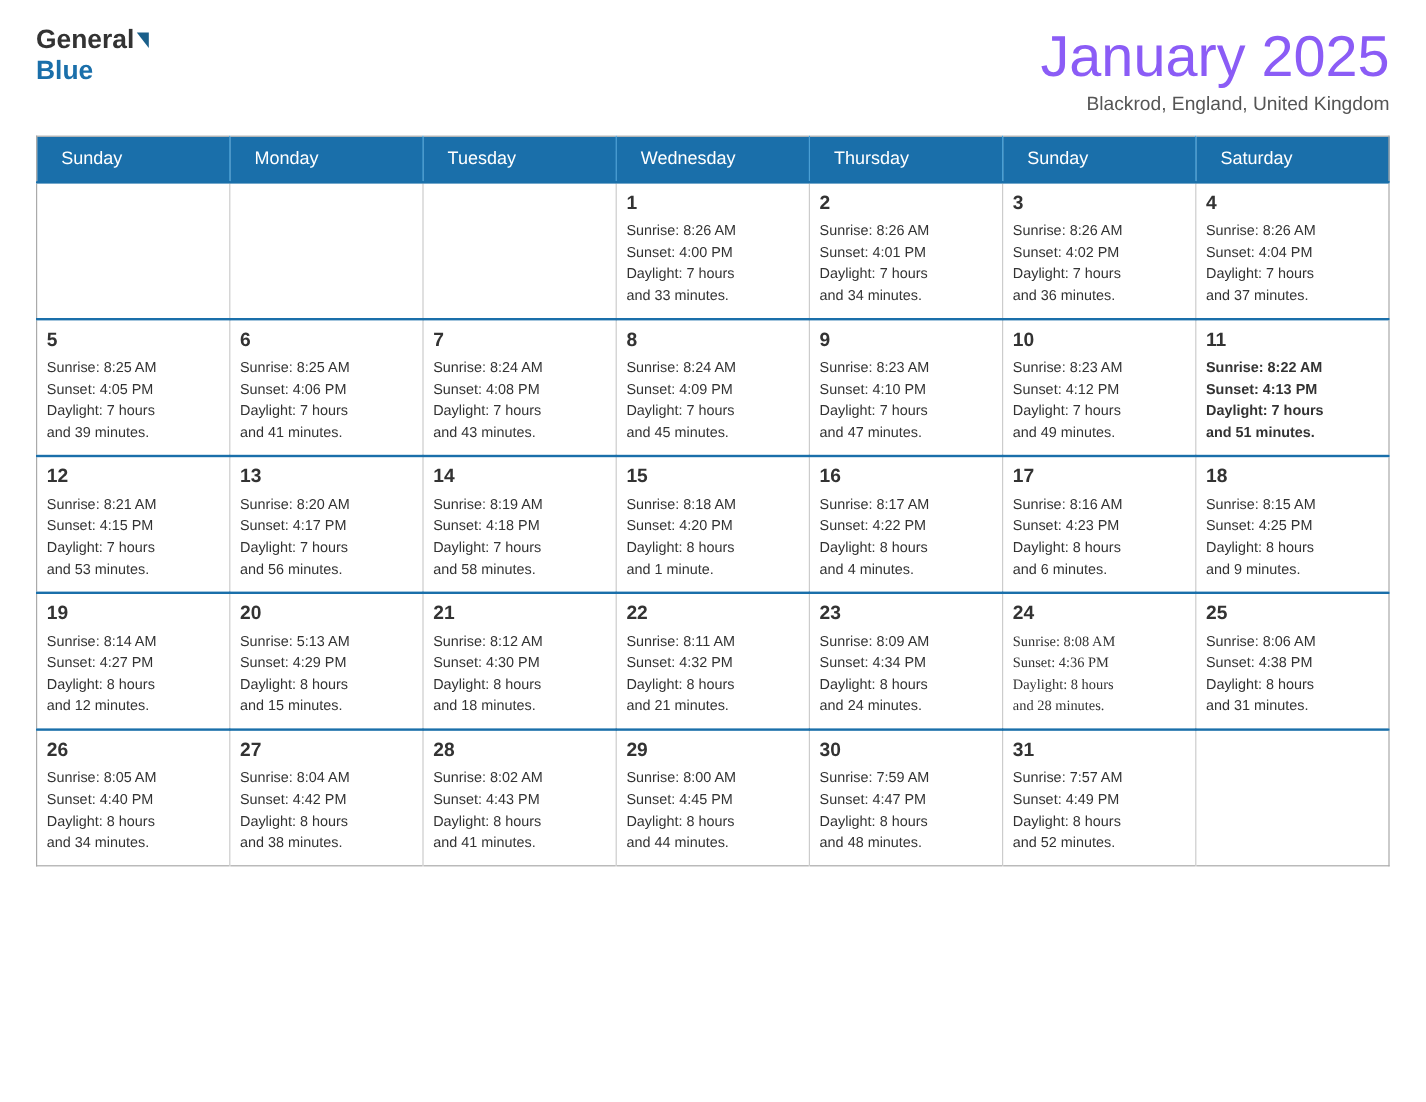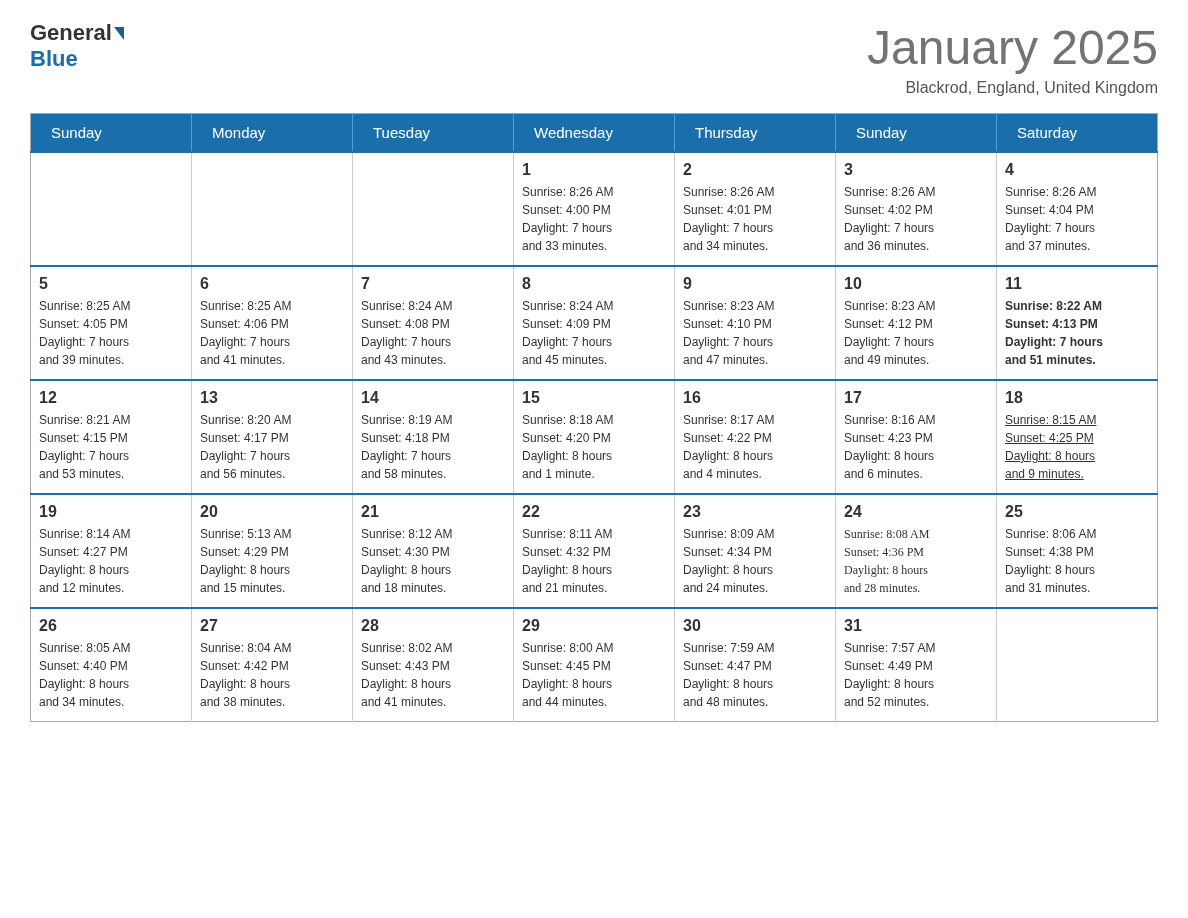--- a/index.html
+++ b/index.html
@@ -39,21 +39,21 @@
       margin: 0 2px;
       vertical-align: middle;
     }
     .logo-blue { color: #1a6faa; font-size: 22px; font-weight: bold; }
     .title-section {
       text-align: right;
     }
     .month-title {
       font-size: 48px;
       font-weight: normal;
-      color: #737373;
+      color: #8b5cf6;
     }
     .location {
       font-size: 16px;
       color: #555;
       margin-top: 4px;
     }
     .calendar {
       width: 100%;
       border-collapse: collapse;
       border: 1px solid #aaa;
@@ -255,21 +255,21 @@
         </td>
         <td>
           <div class="day-number">17</div>
           <div class="day-info" style="white-space: pre-line;">Sunrise: 8:16 AM
 Sunset: 4:23 PM
 Daylight: 8 hours
 and 6 minutes.</div>
         </td>
         <td>
           <div class="day-number">18</div>
-          <div class="day-info" style="white-space: pre-line; text-decoration: underline;">Sunrise: 8:15 AM
+          <div class="day-info" style="white-space: pre-line;">Sunrise: 8:15 AM
 Sunset: 4:25 PM
 Daylight: 8 hours
 and 9 minutes.</div>
         </td>
       </tr>
       <tr>
         <td>
           <div class="day-number">19</div>
           <div class="day-info" style="white-space: pre-line;">Sunrise: 8:14 AM
 Sunset: 4:27 PM

